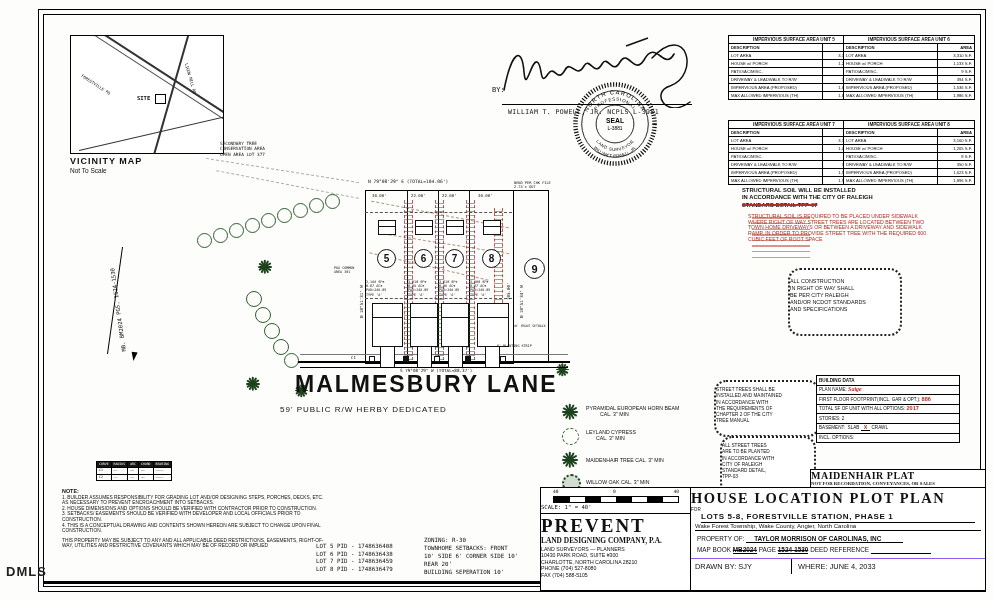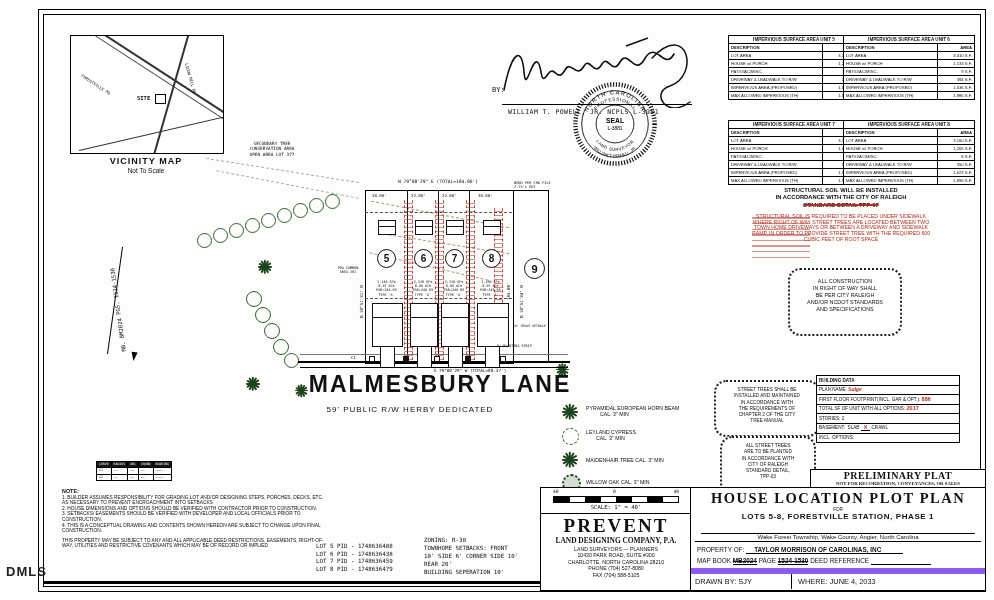--- a/index.html
+++ b/index.html
@@ -1,19 +1,19 @@
 <!DOCTYPE html>
 <html><head>
 <meta charset="utf-8">
 <style>
   html,body{margin:0;padding:0;background:#e8e8e6;}
   #sheet{position:relative;width:994px;height:600px;background:#fdfdfb;overflow:hidden;
          font-family:"Liberation Sans",sans-serif;color:#111;}
   .abs{position:absolute;}
-  .ctr{text-align:center;}
+  .ctr{text-align:left;}
   .pre{white-space:pre-line;}
   .mono{font-family:"DejaVu Sans Mono",monospace;}
   .serif{font-family:"Liberation Serif",serif;}
   .b{font-weight:bold;}
   .red{color:#b03024;}
   
   .imp{position:absolute;width:130px;border:1px solid #000;background:#fff;font-size:4.2px;}
   .imp .tt{font-size:4.6px;font-weight:bold;text-align:center;padding:1px 0;border-bottom:1px solid #000;}
   .imp .rw{display:flex;border-bottom:1px solid #000;line-height:7px;}
   .imp .rw:last-child{border-bottom:none;}
@@ -440,21 +440,21 @@
     <div class="bd-row b" style="border-top:none;">BUILDING DATA</div>
     <div class="bd-row"><span>PLAN NAME:</span> <span class="red b serif" style="font-size:6px;font-style:italic;">Saige</span></div>
     <div class="bd-row"><span>FIRST FLOOR FOOTPRINT(INCL. GAR &amp; OPT.):</span> <span class="red b" style="font-size:5.6px;">886</span></div>
     <div class="bd-row"><span>TOTAL SF OF UNIT WITH ALL OPTIONS:</span> <span class="red b" style="font-size:5.6px;">2017</span></div>
     <div class="bd-row"><span>STORIES:</span> <span>2</span></div>
     <div class="bd-row"><span>BASEMENT:</span>&nbsp;&nbsp;<span>SLAB</span> <span class="red b uline" style="padding:0 3px;font-size:5.4px;">X</span> <span>CRAWL</span></div>
     <div class="bd-row">INCL. OPTIONS:</div>
   </div>
 
   <div class="abs ctr" style="left:810px;top:469px;width:174px;height:20px;border:1.5px solid #000;background:#fff;">
-    <div class="serif b" style="font-size:10px;letter-spacing:.5px;line-height:11px;">PRELIMINARY PLAT</div>
+    <div class="serif b" style="font-size:10px;letter-spacing:.5px;line-height:11px;">MAIDENHAIR PLAT</div>
     <div class="serif b" style="font-size:4.8px;">NOT FOR RECORDATION, CONVEYANCES, OR SALES</div>
   </div>
 
   <table class="ct abs" style="left:96px;top:461px;">
     <tbody>
         <tr>
       <th>CURVE</th>
           <th>RADIUS</th>
           <th>ARC</th>
           <th>CHORD</th>
@@ -520,35 +520,35 @@
     <div class="ctr pre" style="font-size:5.2px;line-height:6.4px;margin-top:1px;">LAND SURVEYORS — PLANNERS
 10430 PARK ROAD, SUITE #300
 CHARLOTTE, NORTH CAROLINA 28210
 PHONE (704) 527-8080
 FAX (704) 588-5105</div>
   </div>
 
   <div class="abs" style="left:690px;top:487px;width:294px;height:102px;border:1.5px solid #000;background:#fff;">
     <div class="ctr serif b" style="font-size:14.5px;letter-spacing:1.5px;margin-top:2px;">HOUSE LOCATION PLOT PLAN</div>
     <div class="ctr" style="font-size:4.6px;">FOR</div>
-    <div class="ctr b" style="font-size:8px;letter-spacing:.6px;margin:0 10px;border-bottom:1px solid #000;padding-bottom:12px;">LOTS 5-8, FORESTVILLE STATION, PHASE 1</div>
+    <div class="ctr b" style="font-size:8px;letter-spacing:.6px;margin:0 10px;border-bottom:1px solid #000;padding-bottom:1px;">LOTS 5-8, FORESTVILLE STATION, PHASE 1</div>
     <div class="ctr" style="font-size:6px;border-bottom:1px solid #000;margin:0 4px;padding-bottom:1px;">Wake Forest Township, Wake County, Angier, North Carolina</div>
     <div style="font-size:6.4px;margin:4px 6px 0 6px;white-space:nowrap;">
       <span>PROPERTY OF:</span>
       <span class="b uline" style="padding:0 22px 0 8px;">TAYLOR MORRISON OF CAROLINAS, INC</span>
     </div>
     <div style="font-size:6.4px;margin:4px 6px 0 6px;white-space:nowrap;">
       <span>MAP BOOK</span>
       <span class="b uline" style="text-decoration:line-through;">MB2024</span>
       <span>PAGE</span>
       <span class="b uline" style="text-decoration:line-through;">1524-1530</span>
       <span>DEED REFERENCE</span>
       <span class="uline" style="display:inline-block;width:60px;">&nbsp;</span>
     </div>
-    <div style="position:absolute;left:0;bottom:1px;width:100%;border-top:6px solid #8b5cf6;display:flex;font-size:7.4px;line-height:15px;">
+    <div style="position:absolute;left:0;bottom:16px;width:100%;border-top:1px solid #8b5cf6;display:flex;font-size:7.4px;line-height:15px;">
       <div style="width:96px;border-right:1px solid #000;padding-left:4px;">
         <span>DRAWN BY:</span>
         <span>SJY</span>
       </div>
       <div style="padding-left:6px;">
         <span>WHERE:</span>
         <span>JUNE 4, 2033</span>
       </div>
     </div>
   </div>

